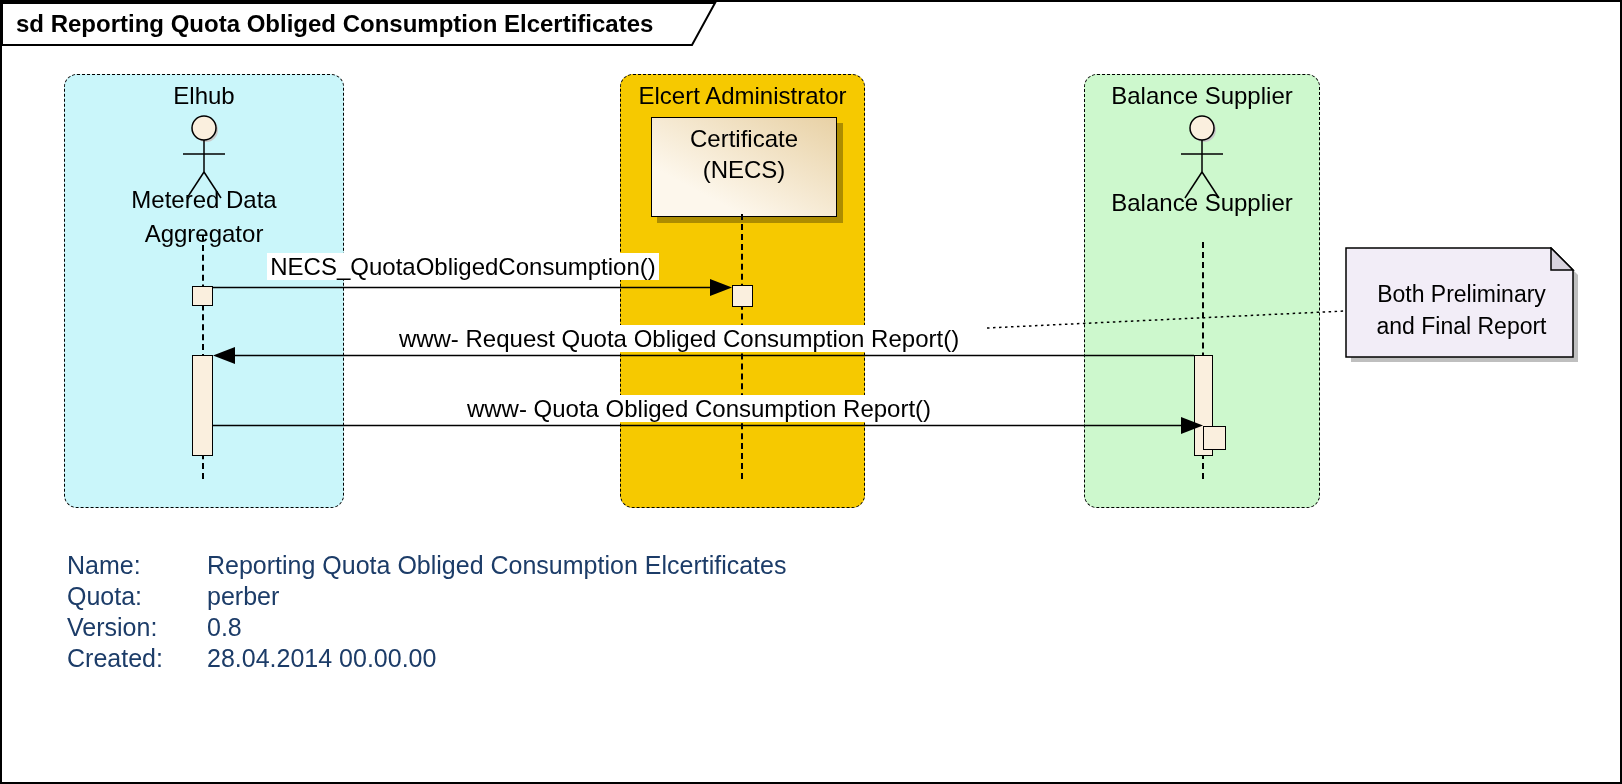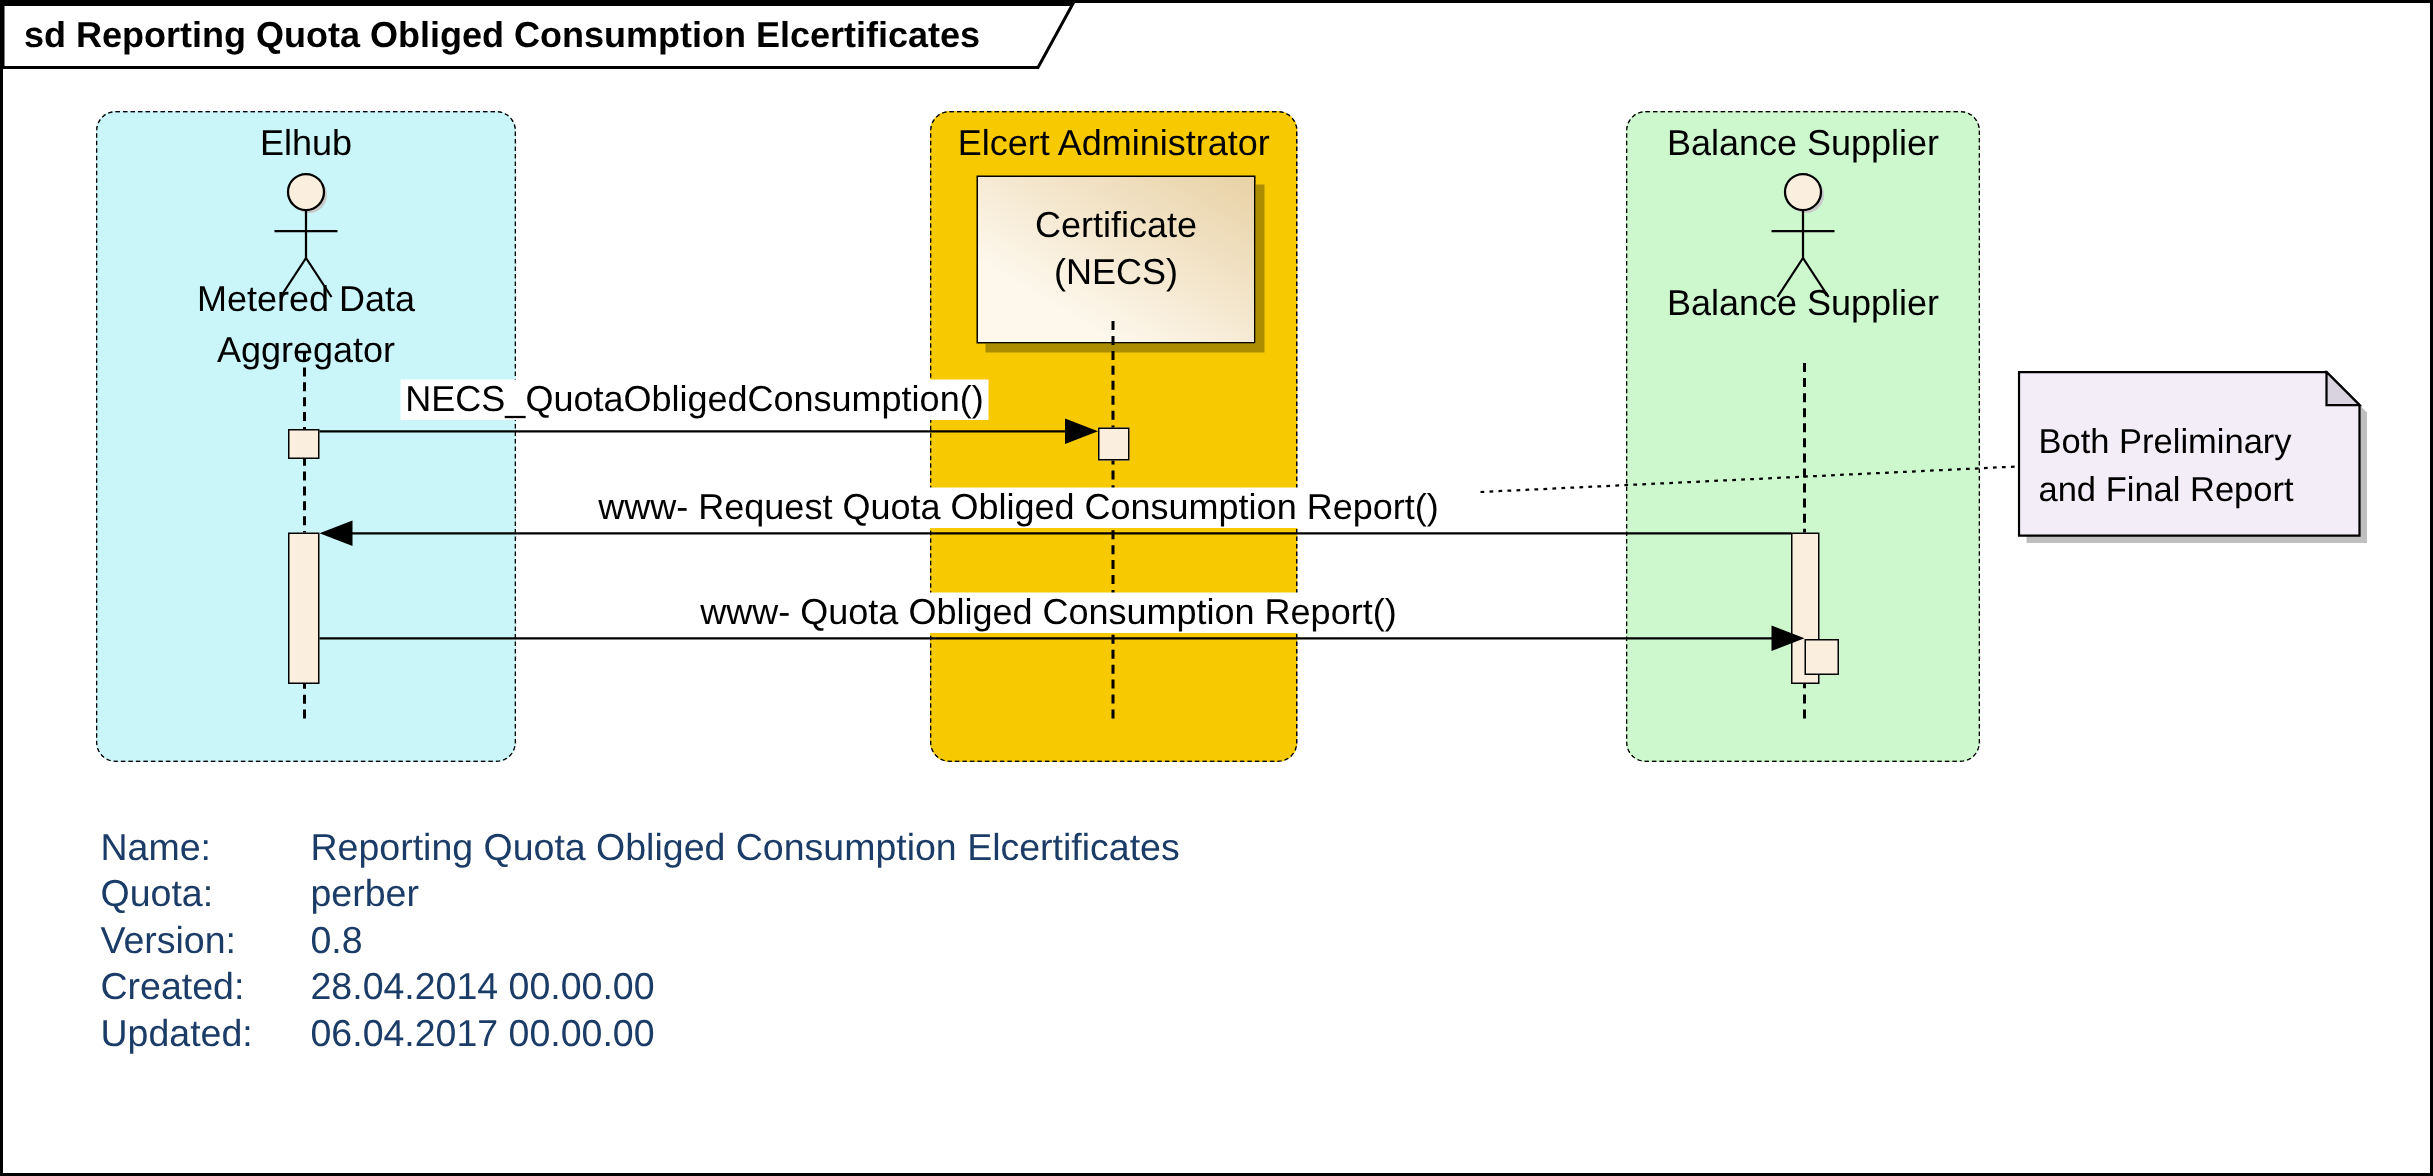--- a/index.html
+++ b/index.html
@@ -34,21 +34,21 @@
   .actor-label-single {
     position:absolute; top:114px; left:50%; transform:translateX(-50%);
     width:220px; text-align:center; font-size:24px; white-space:nowrap;
   }
   
   .object-box {
     position:absolute; left:649px; top:115px; width:184px; height:95px;
     border:1.5px solid #000; box-sizing:content-box;
     background:linear-gradient(to top right, #FDF7EC 25%, #E8D1A5 100%);
     box-shadow:6px 6px 0 rgba(0,0,0,0.30);
-    text-align:center; font-size:24px; line-height:31px; padding-top:15px;
+    text-align:center; font-size:24px; line-height:31px; padding-top:3px;
   }
   .object-box .oline { height:31px; }
   .object-box .oline:first-child { margin-top:2px; }
   
   .lifeline { position:absolute; width:0; border-left:2px dashed #000; }
   .ll-elhub   { left:200px;  top:233px; height:244px; }
   .ll-elcert  { left:739px;  top:212px; height:265px; }
   .ll-balance { left:1200px; top:240px; height:237px; }
   
   .activation {
@@ -65,21 +65,21 @@
   .msg-label span { background:#fff; padding:0 3px; white-space:nowrap; }
   .lbl-msg1 { left:231px; top:251px; width:460px; }
   .lbl-msg2 { left:327px; top:323px; width:700px; }
   .lbl-msg3 { left:347px; top:393px; width:700px; }
   
   .overlay { position:absolute; left:0; top:0; pointer-events:none; }
   
   .note-svg  { position:absolute; left:1343px; top:245px; }
   .note-text {
     position:absolute; left:1357px; top:276px; width:205px;
-    font-size:23px; line-height:32px;
+    font-size:23px; line-height:32px;text-align:center;
   }
   
   .props { position:absolute; left:65px; top:548px; width:900px; color:#1C3C68; }
   .prow  { display:flex; font-size:25px; line-height:31px; }
   .plabel { width:140px; }
   .pvalue { flex:1; }
 </style>
 </head>
 <body>
 
@@ -181,19 +181,15 @@
       <div class="pvalue">perber</div>
     </div>
     <div class="prow">
       <div class="plabel">Version:</div>
       <div class="pvalue">0.8</div>
     </div>
     <div class="prow">
       <div class="plabel">Created:</div>
       <div class="pvalue">28.04.2014 00.00.00</div>
     </div>
-    <div class="prow">
-      <div class="plabel">Updated:</div>
-      <div class="pvalue">06.04.2017 00.00.00</div>
-    </div>
   </div>
 
 </div>
 
 </body></html>

